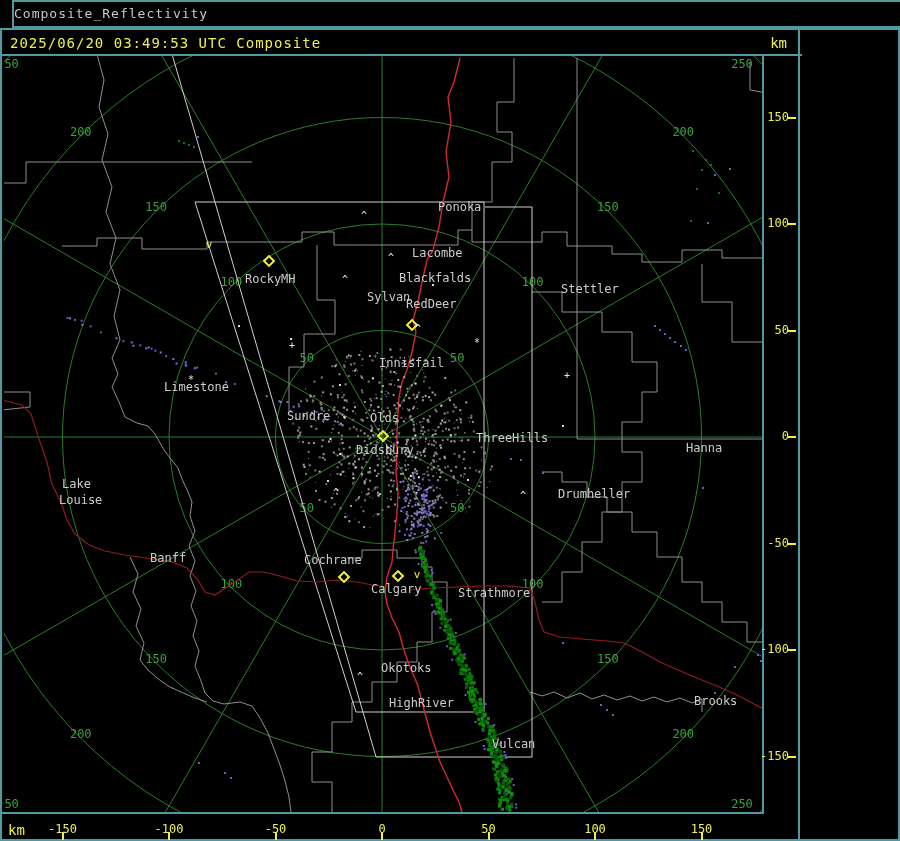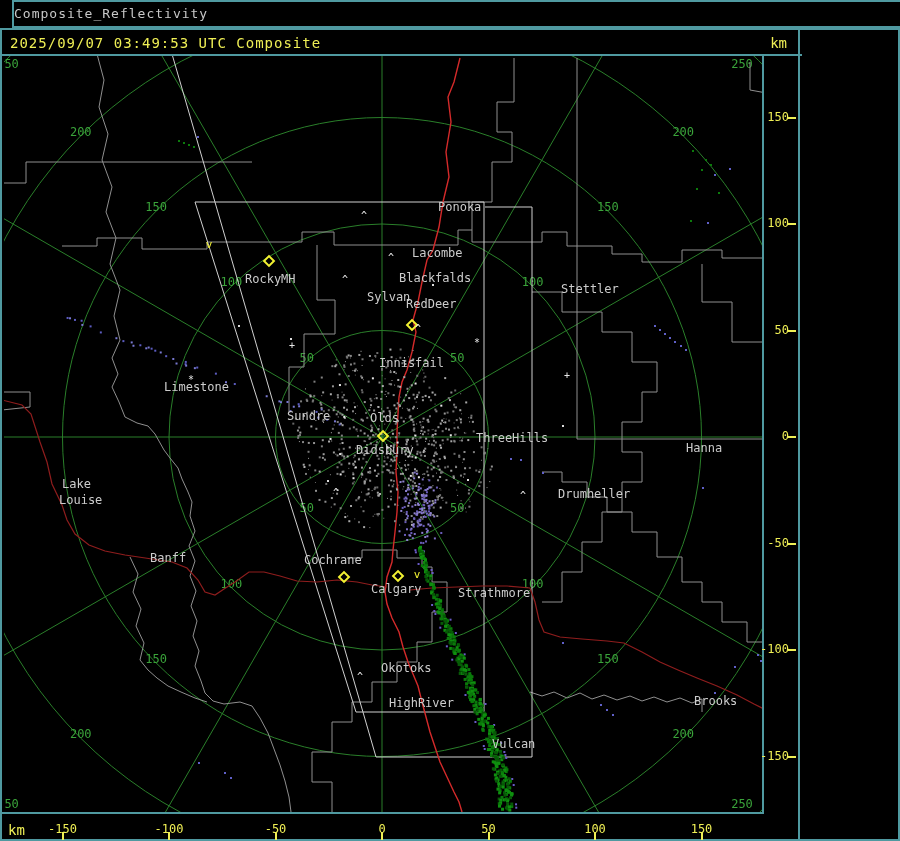--- a/index.html
+++ b/index.html
@@ -21,21 +21,21 @@
   .xtick{position:absolute;width:2px;height:8px;background:#efef55;top:802px;}
   #km-bottom{left:6px;top:792px;color:#efef55;font-size:14px;}
   #rightpanel{left:800px;top:0;width:96px;height:809px;background:#000;}
 </style>
 </head>
 <body>
 
 <div id="titlebar" class="abs">Composite_Reflectivity</div>
 
 <div id="main" class="abs">
-  <div id="tsline" class="abs">2025/09/07 03:49:53 UTC Composite</div>
+  <div id="tsline" class="abs">2025/06/20 03:49:53 UTC Composite</div>
   <div id="km-top" class="abs">km</div>
   <div id="topline" class="abs"></div>
 
   <svg id="mapsvg" class="abs" width="758" height="756" viewBox="2 54 758 756">
       <g>
         <circle cx="380" cy="435" r="106.5" fill="none" stroke="#2a7f2a" stroke-width="1"></circle>
         <circle cx="380" cy="435" r="213" fill="none" stroke="#2a7f2a" stroke-width="1"></circle>
         <circle cx="380" cy="435" r="319.5" fill="none" stroke="#2a7f2a" stroke-width="1"></circle>
         <circle cx="380" cy="435" r="426" fill="none" stroke="#2a7f2a" stroke-width="1"></circle>
         <circle cx="380" cy="435" r="532.5" fill="none" stroke="#2a7f2a" stroke-width="1"></circle>

